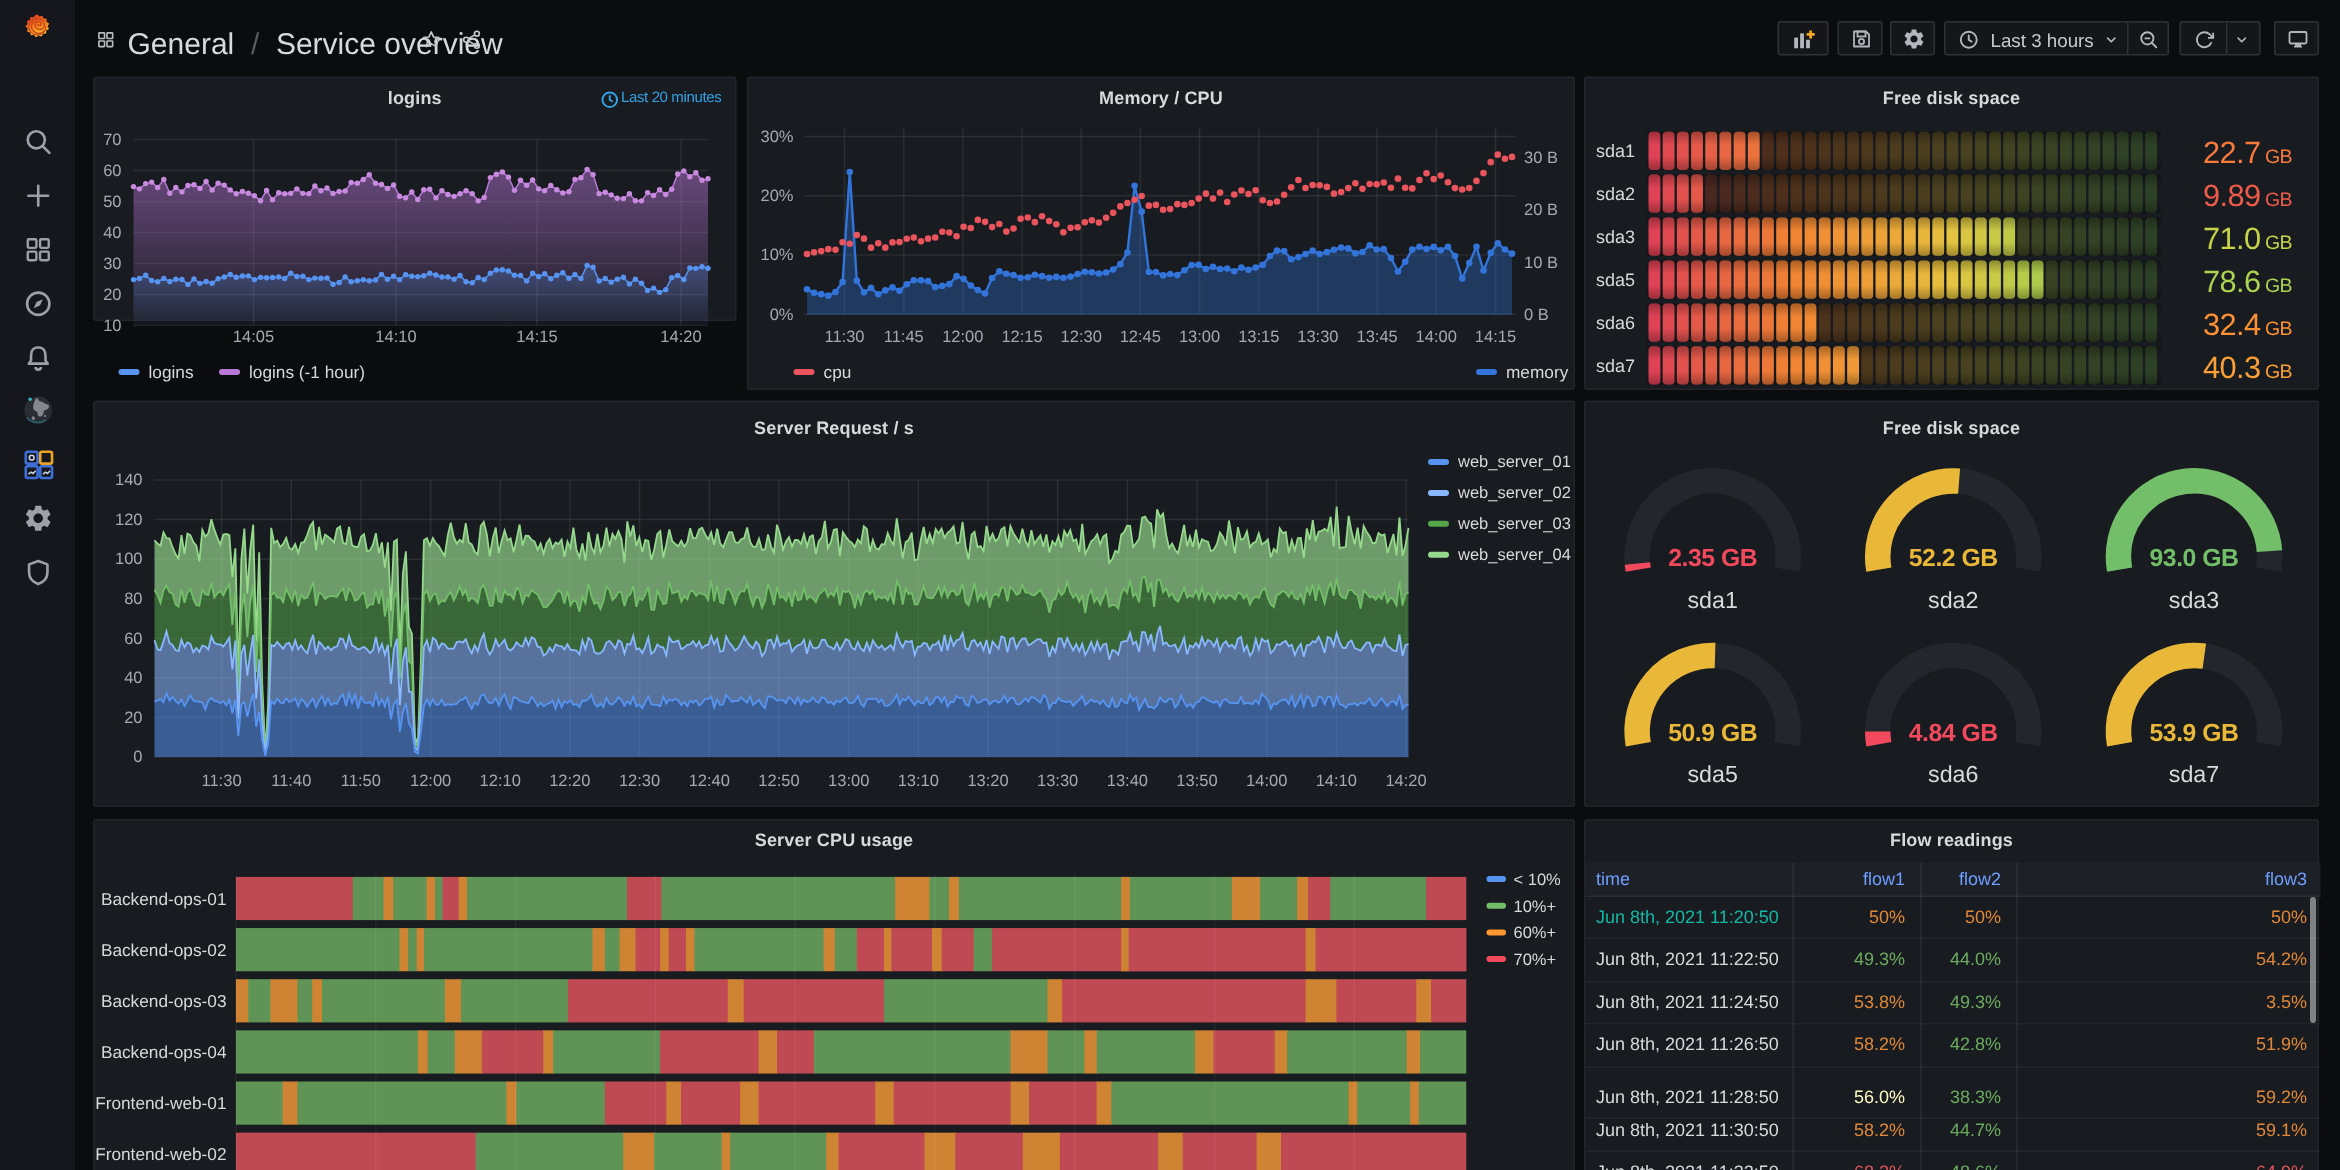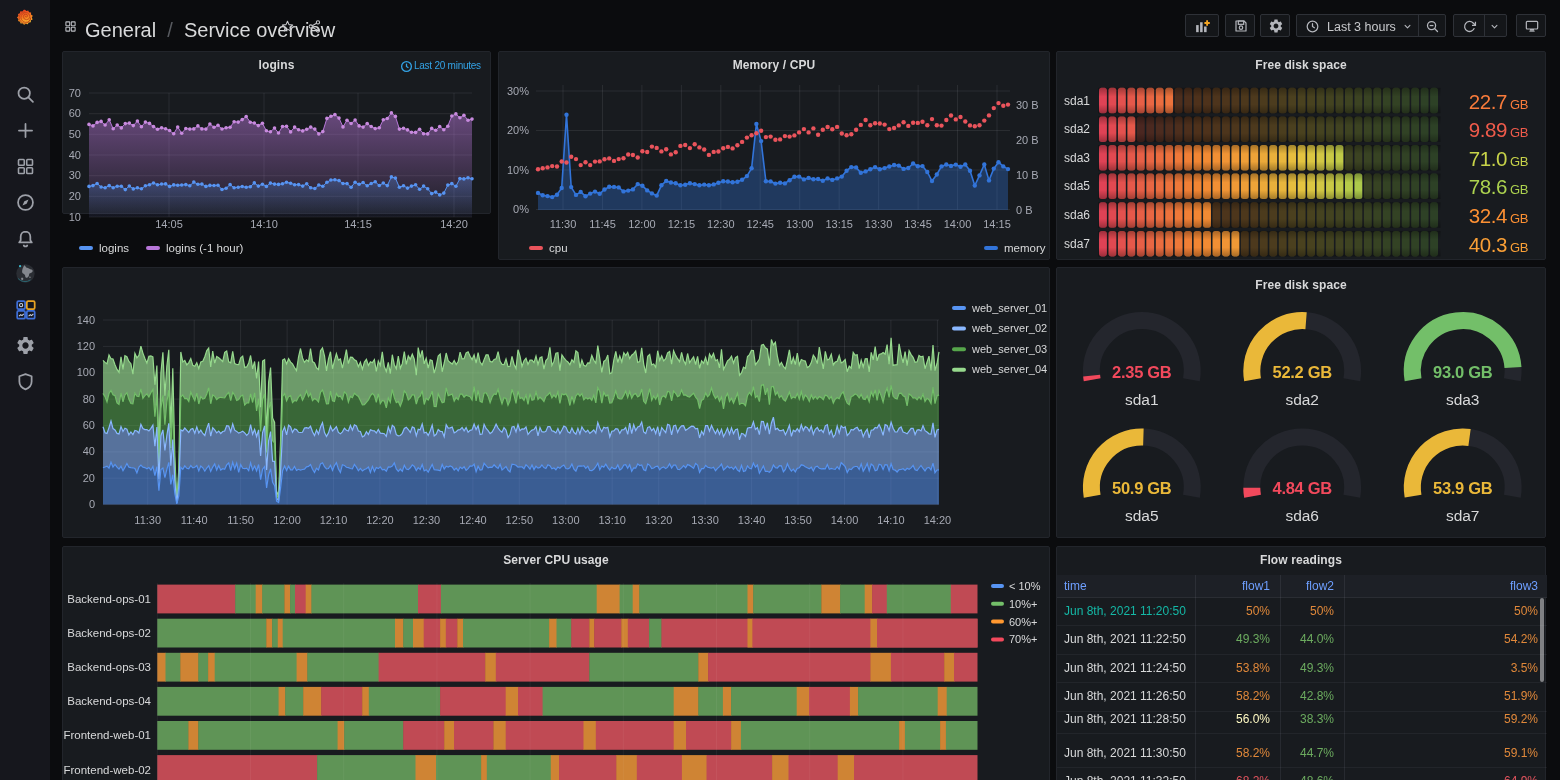--- a/index.html
+++ b/index.html
@@ -857,20 +857,21 @@
       <rect x="335.26" y="178.9" width="7.9" height="25.5" rx="2.5" fill="#334224"></rect>
       <rect x="344.72" y="178.9" width="7.9" height="25.5" rx="2.5" fill="#314225"></rect>
       <rect x="354.18" y="178.9" width="7.9" height="25.5" rx="2.5" fill="#304225"></rect>
       <rect x="363.64" y="178.9" width="7.9" height="25.5" rx="2.5" fill="#2e4126"></rect>
       <rect x="373.10" y="178.9" width="7.9" height="25.5" rx="2.5" fill="#2d4126"></rect>
       <rect x="41.0" y="178.9" width="342.6" height="25.5" fill="url(#cellshade)"></rect>
       <text x="471" y="199.7" fill="#f99f36" font-size="20.5" letter-spacing="-0.4" text-anchor="end" font-weight="400">40.3<tspan font-size="13" dx="3">GB</tspan></text>
     </svg>
   </div>
 <div class="panel" style="left:62px;top:267px;width:988px;height:271px">
+    <div class="ptitle" style="top:10px">Server Request / s</div>
     <svg width="988" height="271" style="position:absolute;left:0;top:0">
       <line x1="40" y1="236.6" x2="876" y2="236.6" stroke="rgba(204,204,220,0.10)" stroke-width="1"></line>
       <text x="32" y="240.1" fill="#a6a9b3" font-size="11" text-anchor="end">0</text>
       <line x1="40" y1="210.2" x2="876" y2="210.2" stroke="rgba(204,204,220,0.10)" stroke-width="1"></line>
       <text x="32" y="213.7" fill="#a6a9b3" font-size="11" text-anchor="end">20</text>
       <line x1="40" y1="183.9" x2="876" y2="183.9" stroke="rgba(204,204,220,0.10)" stroke-width="1"></line>
       <text x="32" y="187.4" fill="#a6a9b3" font-size="11" text-anchor="end">40</text>
       <line x1="40" y1="157.5" x2="876" y2="157.5" stroke="rgba(204,204,220,0.10)" stroke-width="1"></line>
       <text x="32" y="161.0" fill="#a6a9b3" font-size="11" text-anchor="end">60</text>
       <line x1="40" y1="131.1" x2="876" y2="131.1" stroke="rgba(204,204,220,0.10)" stroke-width="1"></line>
@@ -1141,21 +1142,21 @@
       <div style="position:absolute;right:277px;top:6px;font-size:12px;color:#e0883a">53.8%</div>
       <div style="position:absolute;right:213px;top:6px;font-size:12px;color:#6cab5f">49.3%</div>
       <div style="position:absolute;right:9px;top:6px;font-size:12px;color:#e0883a">3.5%</div>
     </div>
     <div style="position:absolute;left:0;top:136.2px;width:490px;height:28.4px;border-bottom:1px solid rgba(204,204,220,0.06)">
       <div style="position:absolute;left:7px;top:6px;font-size:12px;color:#d8d9da">Jun 8th, 2021 11:26:50</div>
       <div style="position:absolute;right:277px;top:6px;font-size:12px;color:#e0883a">58.2%</div>
       <div style="position:absolute;right:213px;top:6px;font-size:12px;color:#6cab5f">42.8%</div>
       <div style="position:absolute;right:9px;top:6px;font-size:12px;color:#e0883a">51.9%</div>
     </div>
-    <div style="position:absolute;left:0;top:159px;width:490px;height:28.4px;border-bottom:1px solid rgba(204,204,220,0.06)">
+    <div style="position:absolute;left:0;top:171px;width:490px;height:28.4px;border-bottom:1px solid rgba(204,204,220,0.06)">
       <div style="position:absolute;left:7px;top:6px;font-size:12px;color:#d8d9da">Jun 8th, 2021 11:28:50</div>
       <div style="position:absolute;right:277px;top:6px;font-size:12px;color:#fef9c3">56.0%</div>
       <div style="position:absolute;right:213px;top:6px;font-size:12px;color:#6cab5f">38.3%</div>
       <div style="position:absolute;right:9px;top:6px;font-size:12px;color:#e0883a">59.2%</div>
     </div>
     <div style="position:absolute;left:0;top:193.0px;width:490px;height:28.4px;border-bottom:1px solid rgba(204,204,220,0.06)">
       <div style="position:absolute;left:7px;top:6px;font-size:12px;color:#d8d9da">Jun 8th, 2021 11:30:50</div>
       <div style="position:absolute;right:277px;top:6px;font-size:12px;color:#e0883a">58.2%</div>
       <div style="position:absolute;right:213px;top:6px;font-size:12px;color:#6cab5f">44.7%</div>
       <div style="position:absolute;right:9px;top:6px;font-size:12px;color:#e0883a">59.1%</div>

